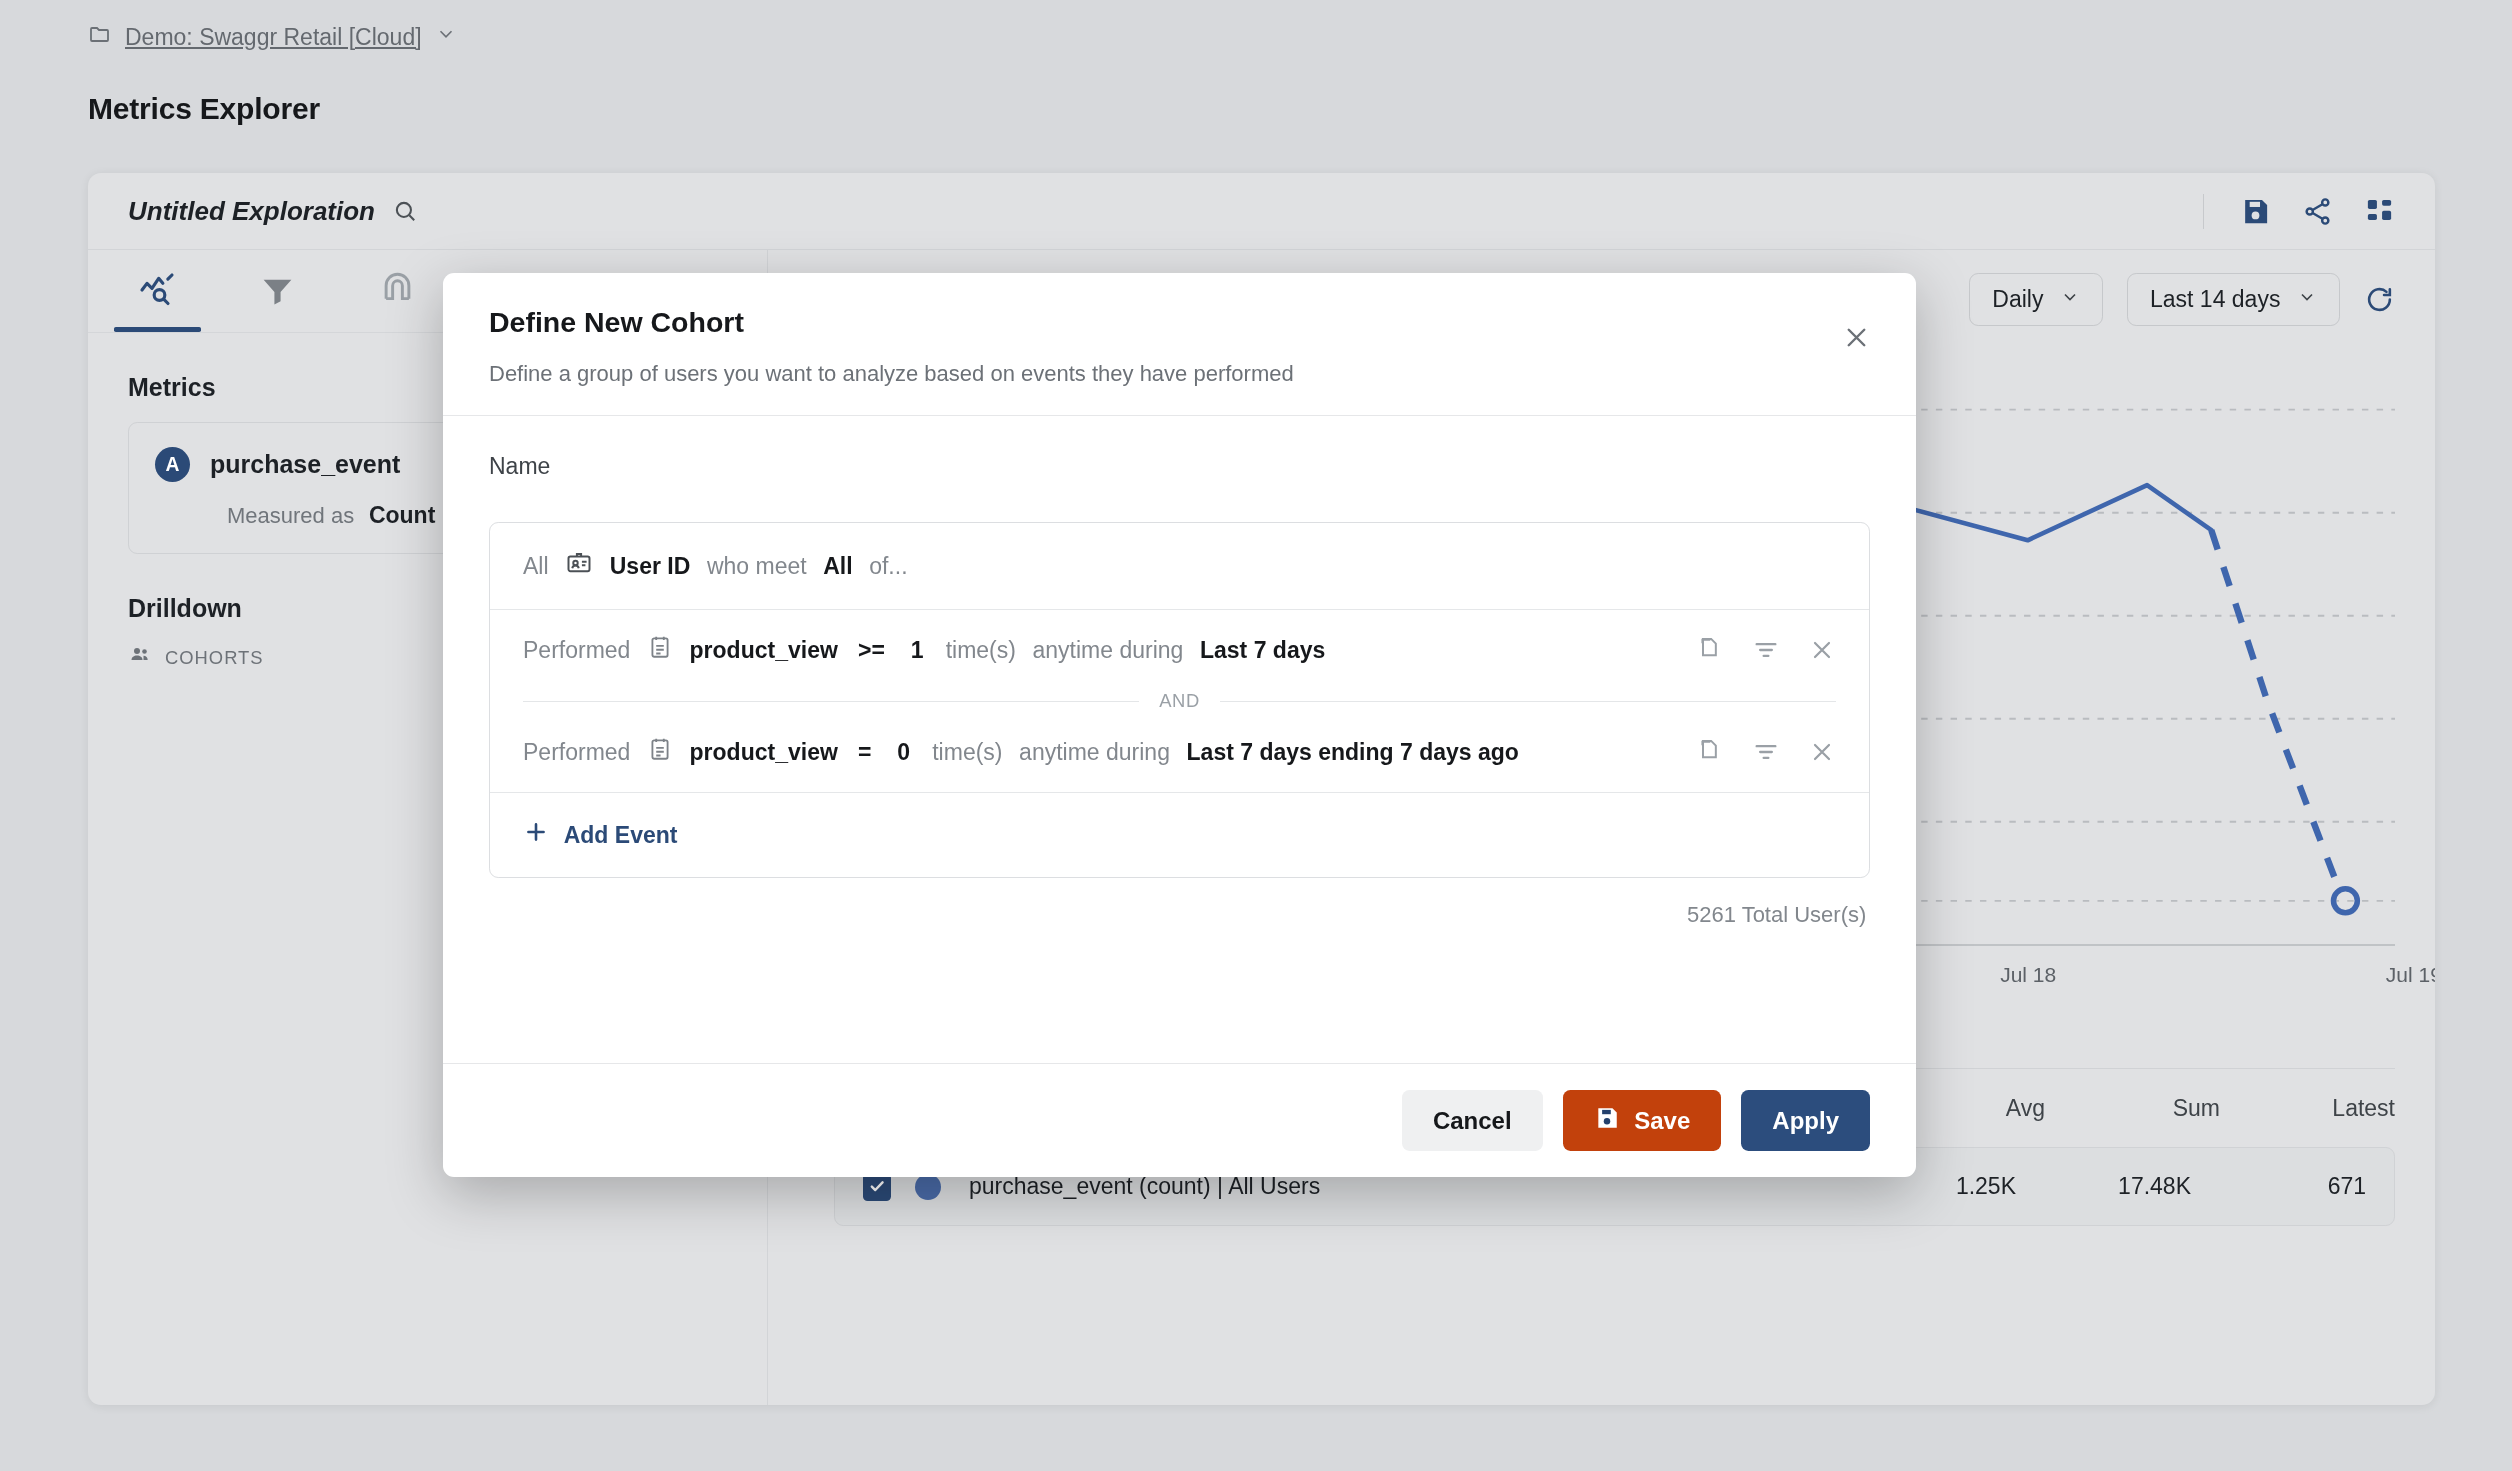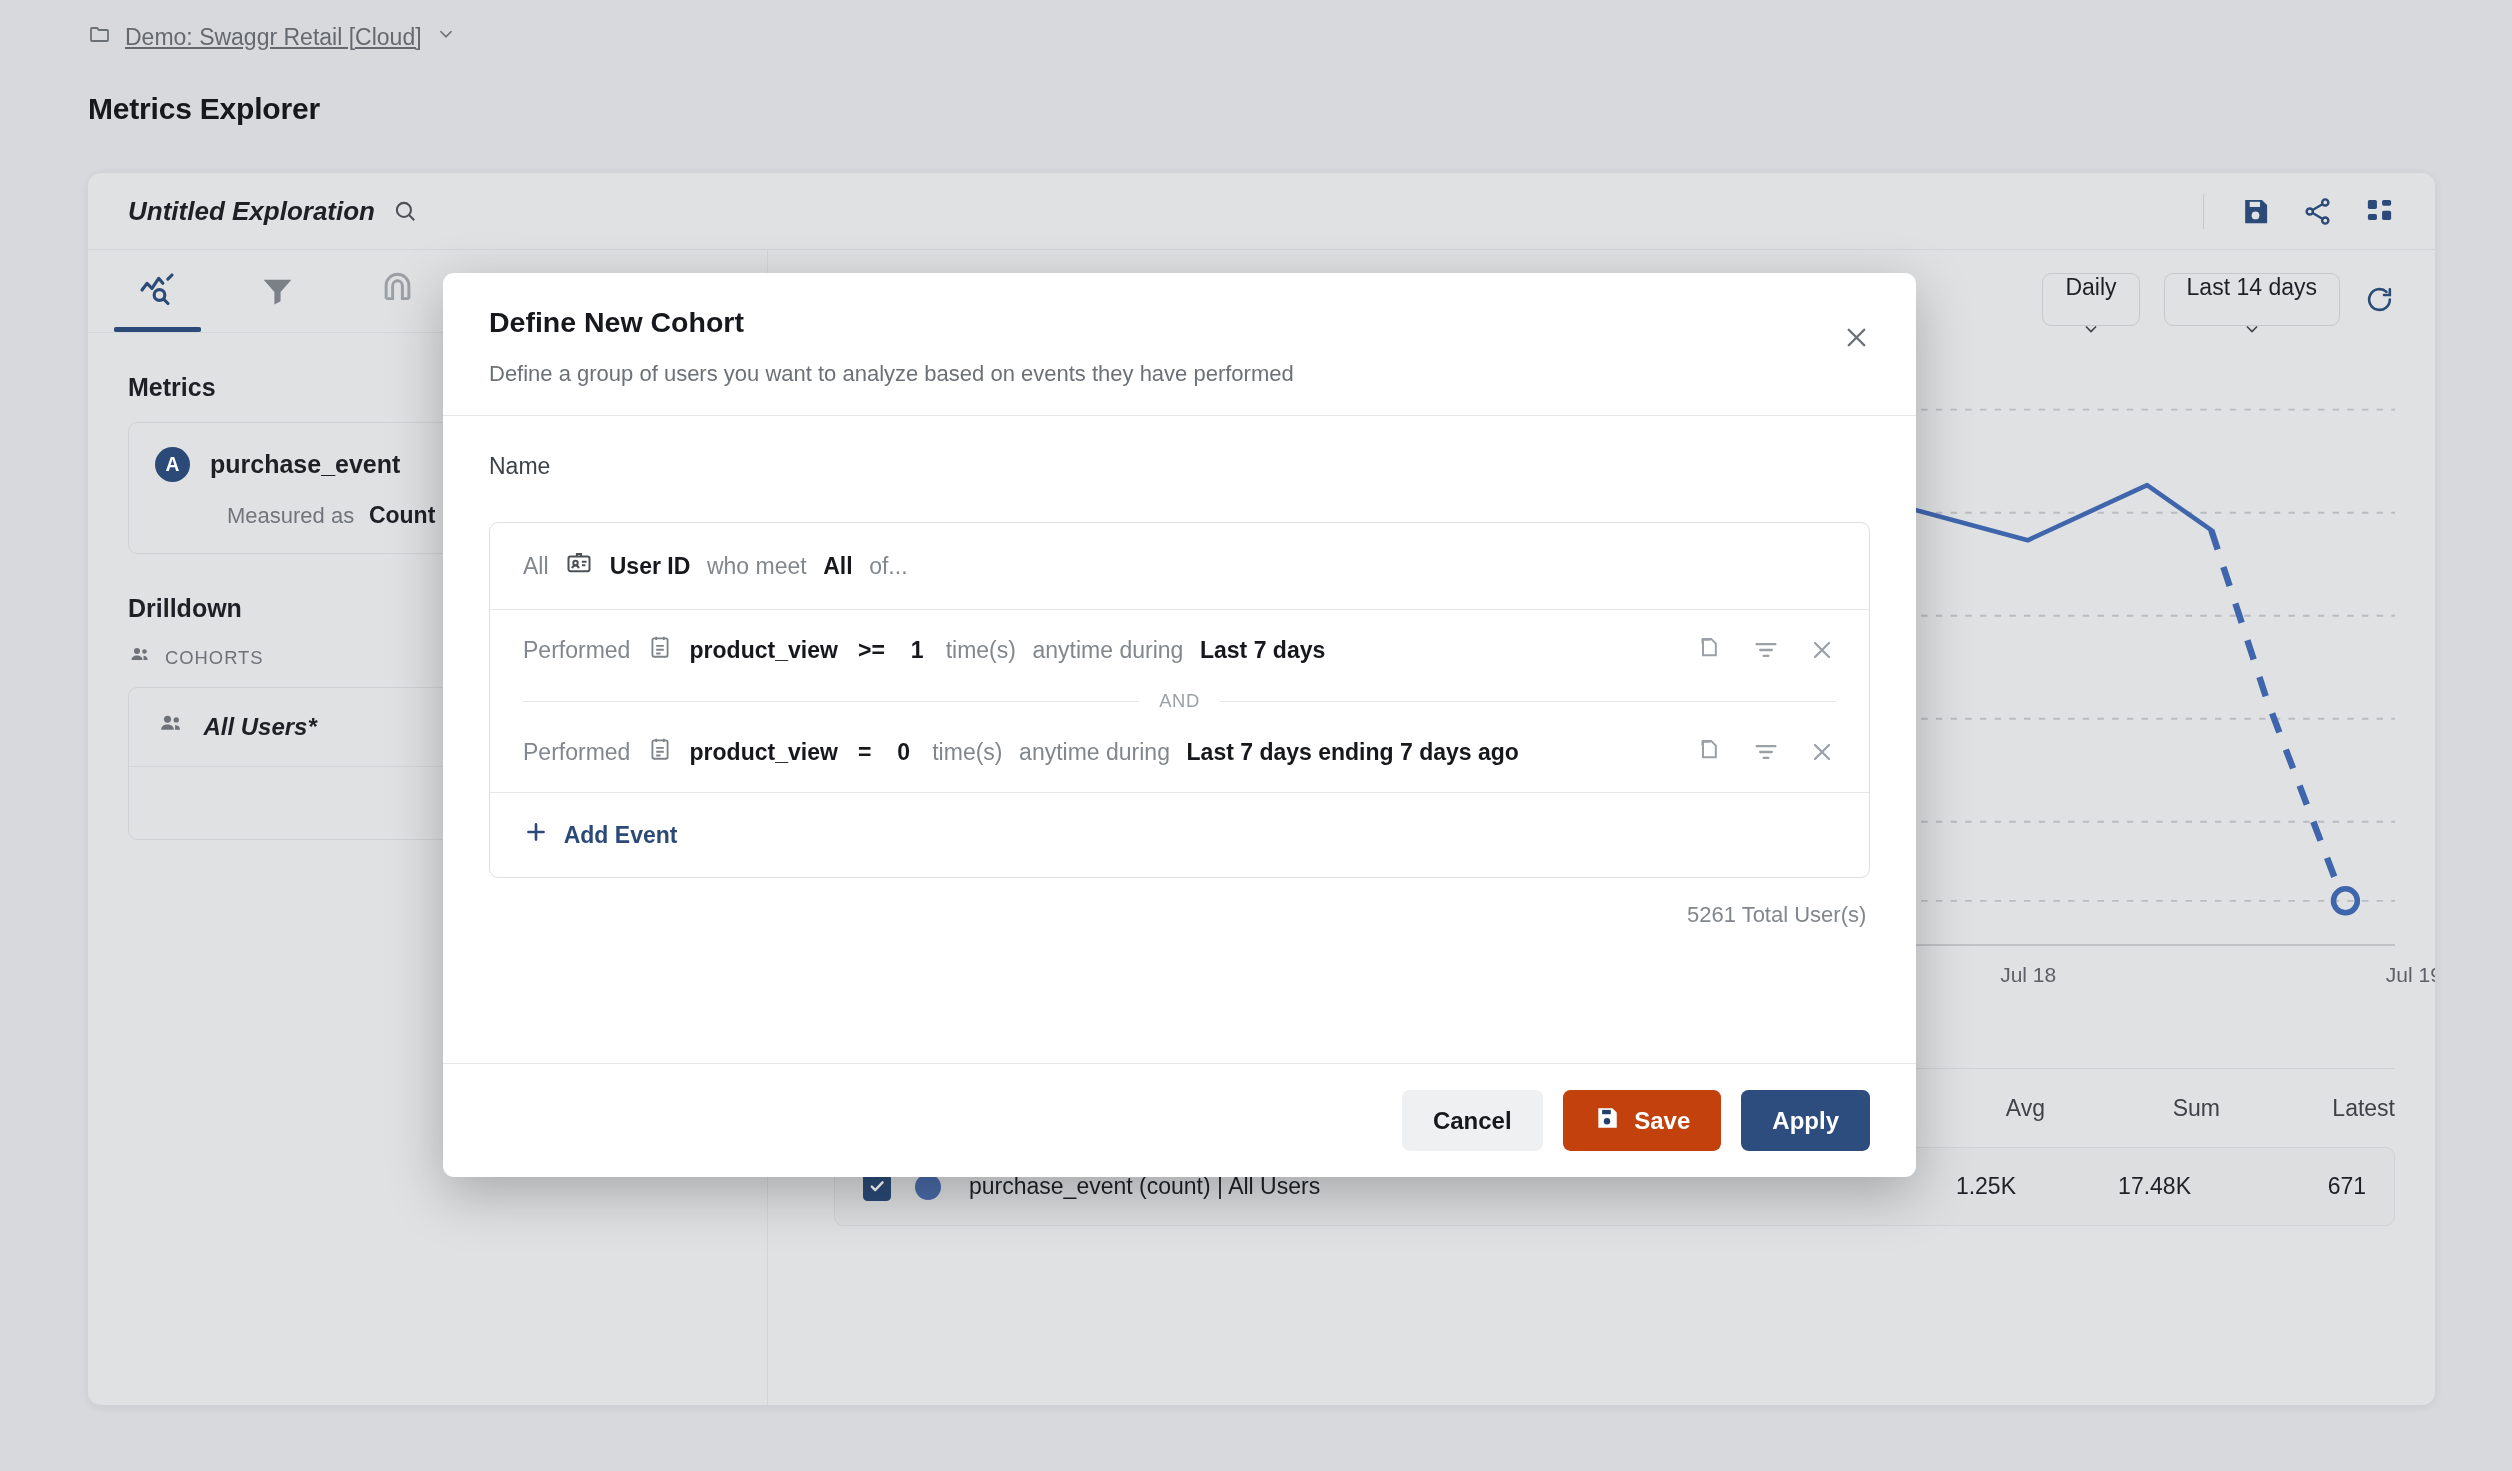--- a/index.html
+++ b/index.html
@@ -124,21 +124,21 @@
   
   .main { flex: 1; position: relative; }
   .main-toolbar {
     height: 99px; display: flex; align-items: center; justify-content: flex-end;
     gap: 24px; padding-right: 40px;
   }
   .pill {
     height: 53px; padding: 0 22px;
     border: 0.9px solid #c6c8cb; border-radius: 9.2px;
     background: #e0e1e3; color: #1d2126; font-size: 23px;
-    display: flex; align-items: center; gap: 16.6px; cursor: pointer; flex-direction: column;
+    display: flex; align-items: center; gap: 16.6px; cursor: pointer;
   }
   .icon-btn { color: #2b4a77; cursor: pointer; display: flex; align-items: center; }
 
   .chart-wrap { position: relative; height: 699px; padding: 0 40px 0 66px; }
   .chart-svg { width: 100%; height: 607px; display: block; }
   .xaxis {
     display: flex; justify-content: space-between;
     padding: 0 9.2px; margin-top: 7.4px;
     font-size: 21px; color: #5c6167;
   }
@@ -373,41 +373,20 @@
             <svg width="24" height="24" viewBox="0 0 24 24" fill="#6d7278">
               <circle cx="9" cy="8" r="3"></circle>
                 <circle cx="16.5" cy="8.5" r="2.3"></circle>
               <path d="M3.5 17c0-3 2.5-4.6 5.5-4.6s5.5 1.6 5.5 4.6z"></path>
               <path d="M15.5 12.8c2.5.1 4.2 1.6 4.2 4.2h-4.2z"></path>
             </svg>
           </span>
           <span>COHORTS</span>
         </div>
 
-        <div class="cohort-box">
-          <div class="cohort-item">
-            <span>
-              <svg width="28" height="28" viewBox="0 0 24 24" fill="#6d7278">
-                <circle cx="9" cy="8" r="3"></circle>
-                  <circle cx="16.5" cy="8.5" r="2.3"></circle>
-                <path d="M3.5 17c0-3 2.5-4.6 5.5-4.6s5.5 1.6 5.5 4.6z"></path>
-                <path d="M15.5 12.8c2.5.1 4.2 1.6 4.2 4.2h-4.2z"></path>
-              </svg>
-            </span>
-            <span>All Users*</span>
-          </div>
-          <div class="cohort-add">
-            <span>
-              <svg width="26" height="26" viewBox="0 0 24 24" fill="none" stroke="#2b4a77" stroke-width="2.4" stroke-linecap="round">
-                <path d="M12 5v14M5 12h14"></path>
-              </svg>
-            </span>
-            <span>Add Cohort</span>
-          </div>
-        </div>
       </div>
 
       <div class="main">
         <div class="main-toolbar">
           <div class="pill">
             <span>Daily</span>
             <span>
               <svg width="20" height="20" viewBox="0 0 24 24" fill="none" stroke="#3e4348" stroke-width="2">
                   <path d="M6 9l6 6 6-6"></path>
                 </svg>

